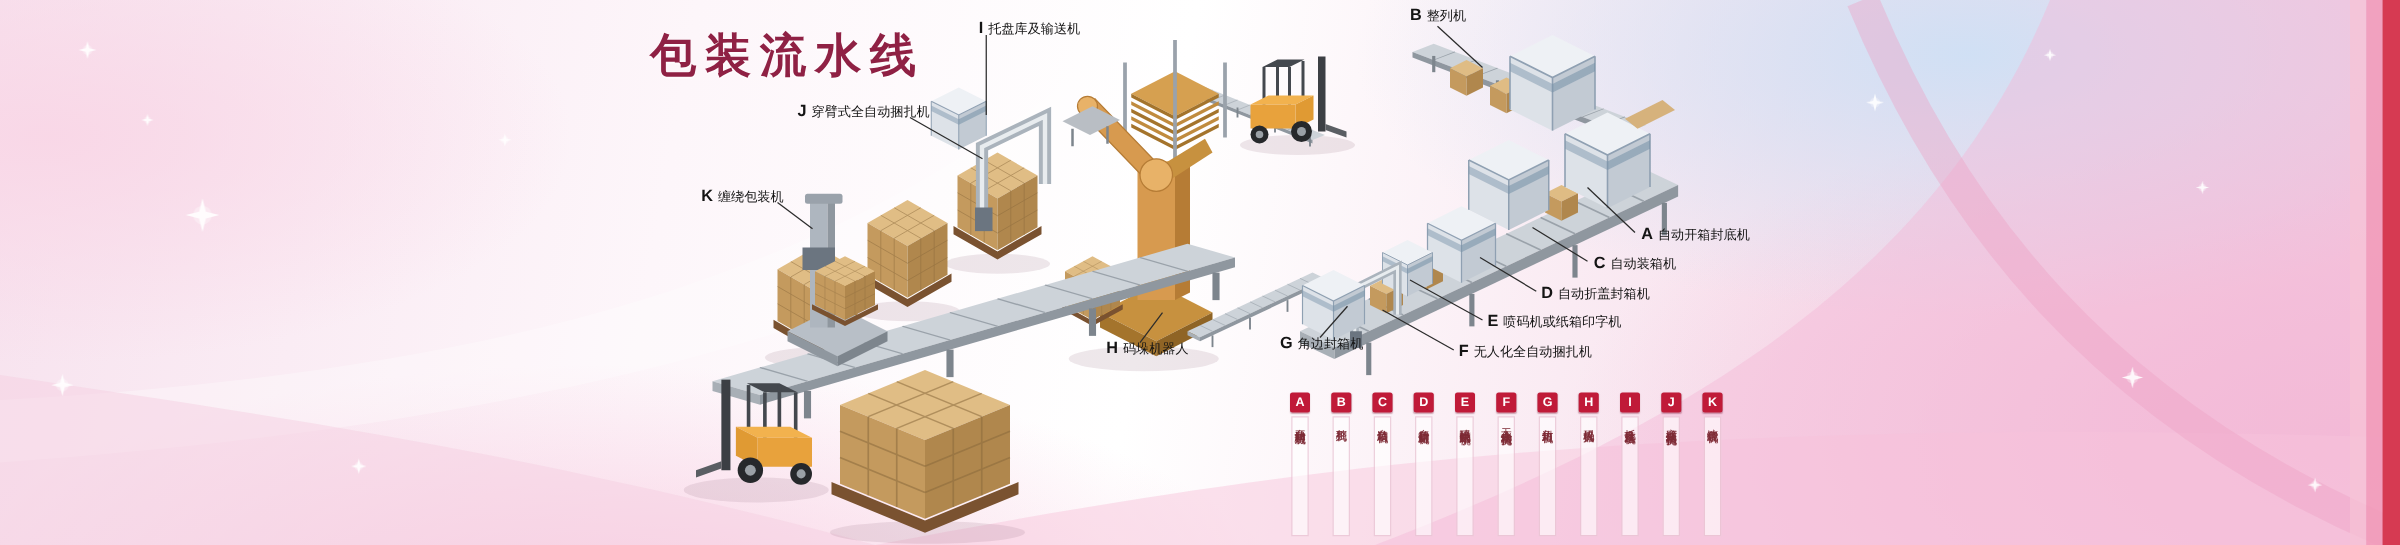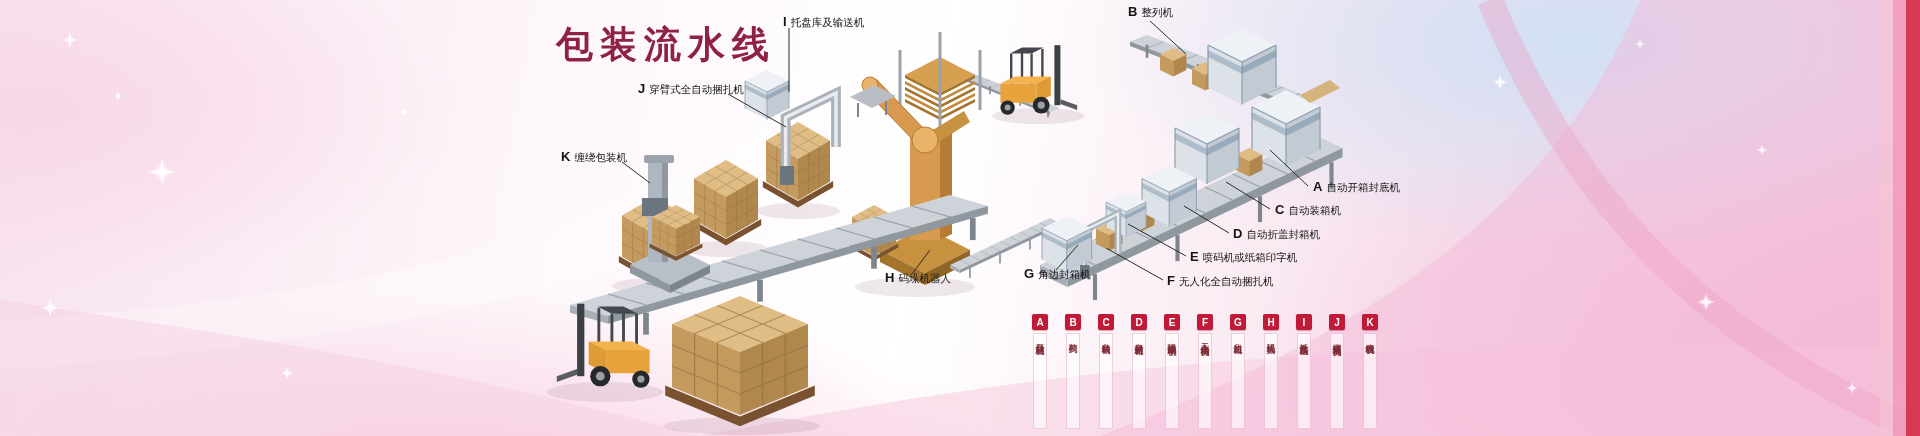--- a/index.html
+++ b/index.html
@@ -8,21 +8,21 @@
     position:relative; width:1920px; height:436px; overflow:hidden;
     background:
       radial-gradient(ellipse 700px 300px at 82% 10%, rgba(206,224,245,.95), rgba(206,224,245,0) 70%),
       radial-gradient(ellipse 600px 260px at 2% 25%, rgba(249,214,230,.9), rgba(249,214,230,0) 70%),
       radial-gradient(ellipse 800px 300px at 25% 115%, rgba(247,198,221,.85), rgba(247,198,221,0) 70%),
       radial-gradient(ellipse 900px 400px at 98% 80%, rgba(243,185,214,.9), rgba(243,185,214,0) 70%),
       linear-gradient(100deg, #f7e2ee 0%, #fdf6fa 28%, #ffffff 48%, #f8e3ee 72%, #f3cce0 100%);
   }
   .scene{ position:absolute; inset:0; width:1920px; height:436px; }
   .title{
-    position:absolute; left:556px; top:20px;
+    position:absolute; left:520px; top:20px;
     font-size:37px; font-weight:bold; letter-spacing:7px;
     color:var(--title,#8f2144);
     font-family:"DejaVu Sans","Liberation Sans",sans-serif;
     text-shadow:0 1px 0 rgba(255,255,255,.6);
   }
   .callout{
     position:absolute; white-space:nowrap; color:#141414;
     display:flex; align-items:baseline; gap:4px;
   }
   .cl-letter{ font-weight:bold; font-size:13px; }

